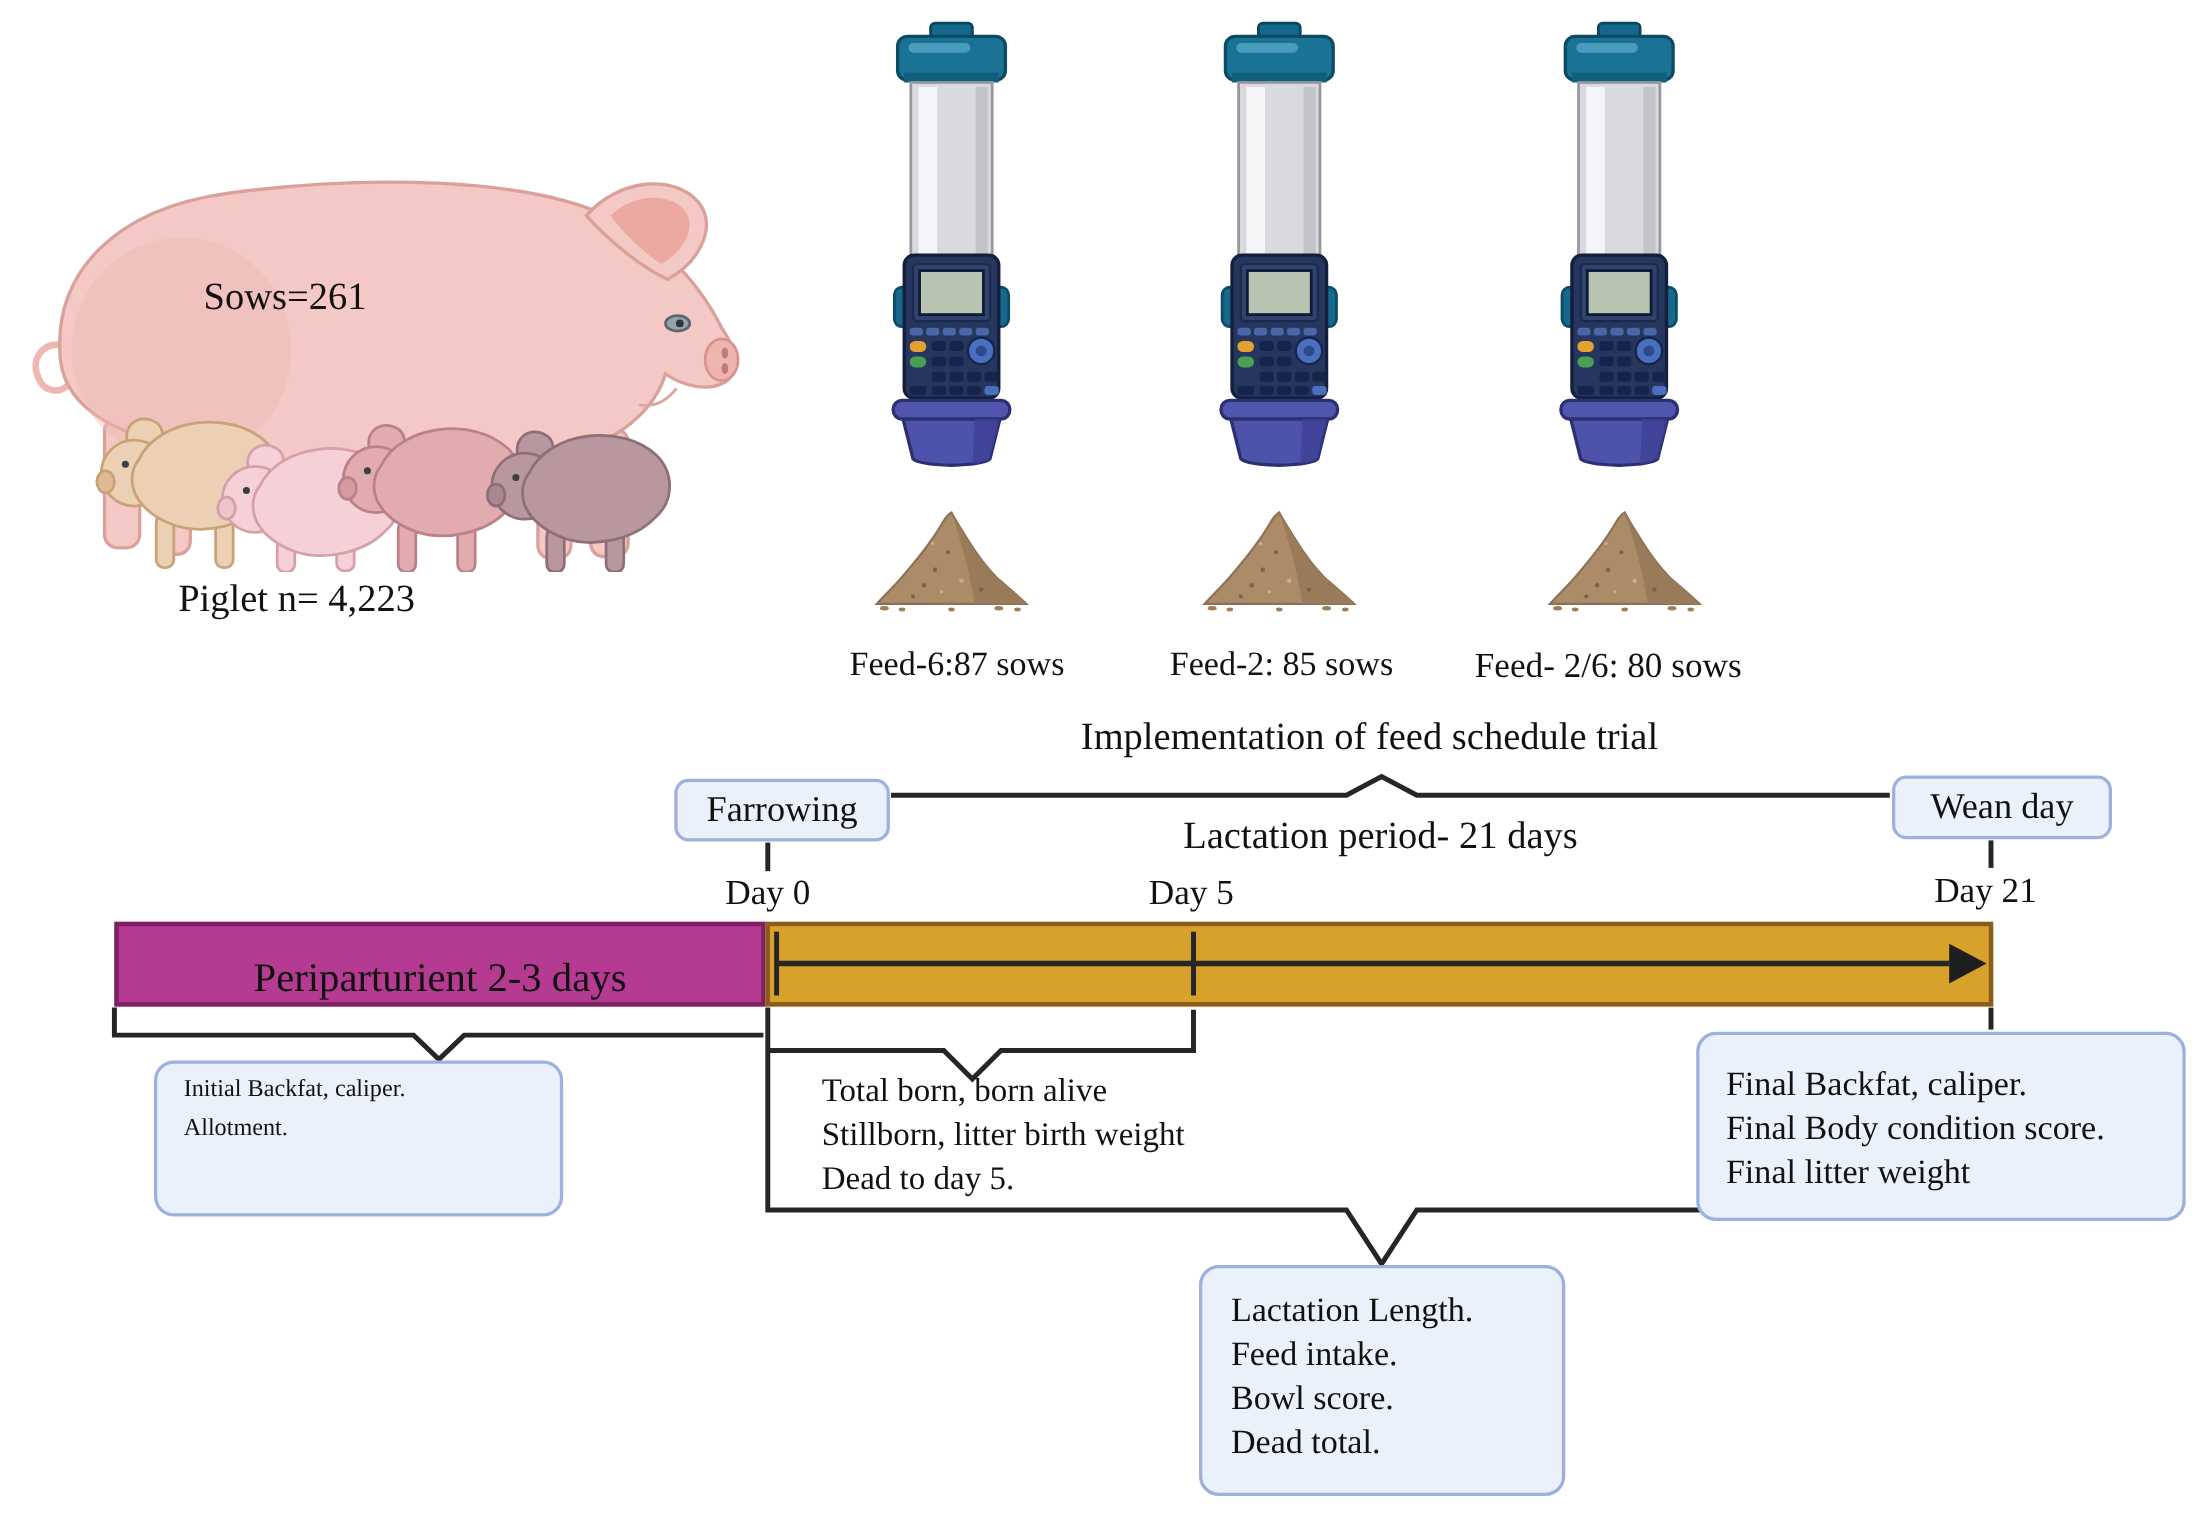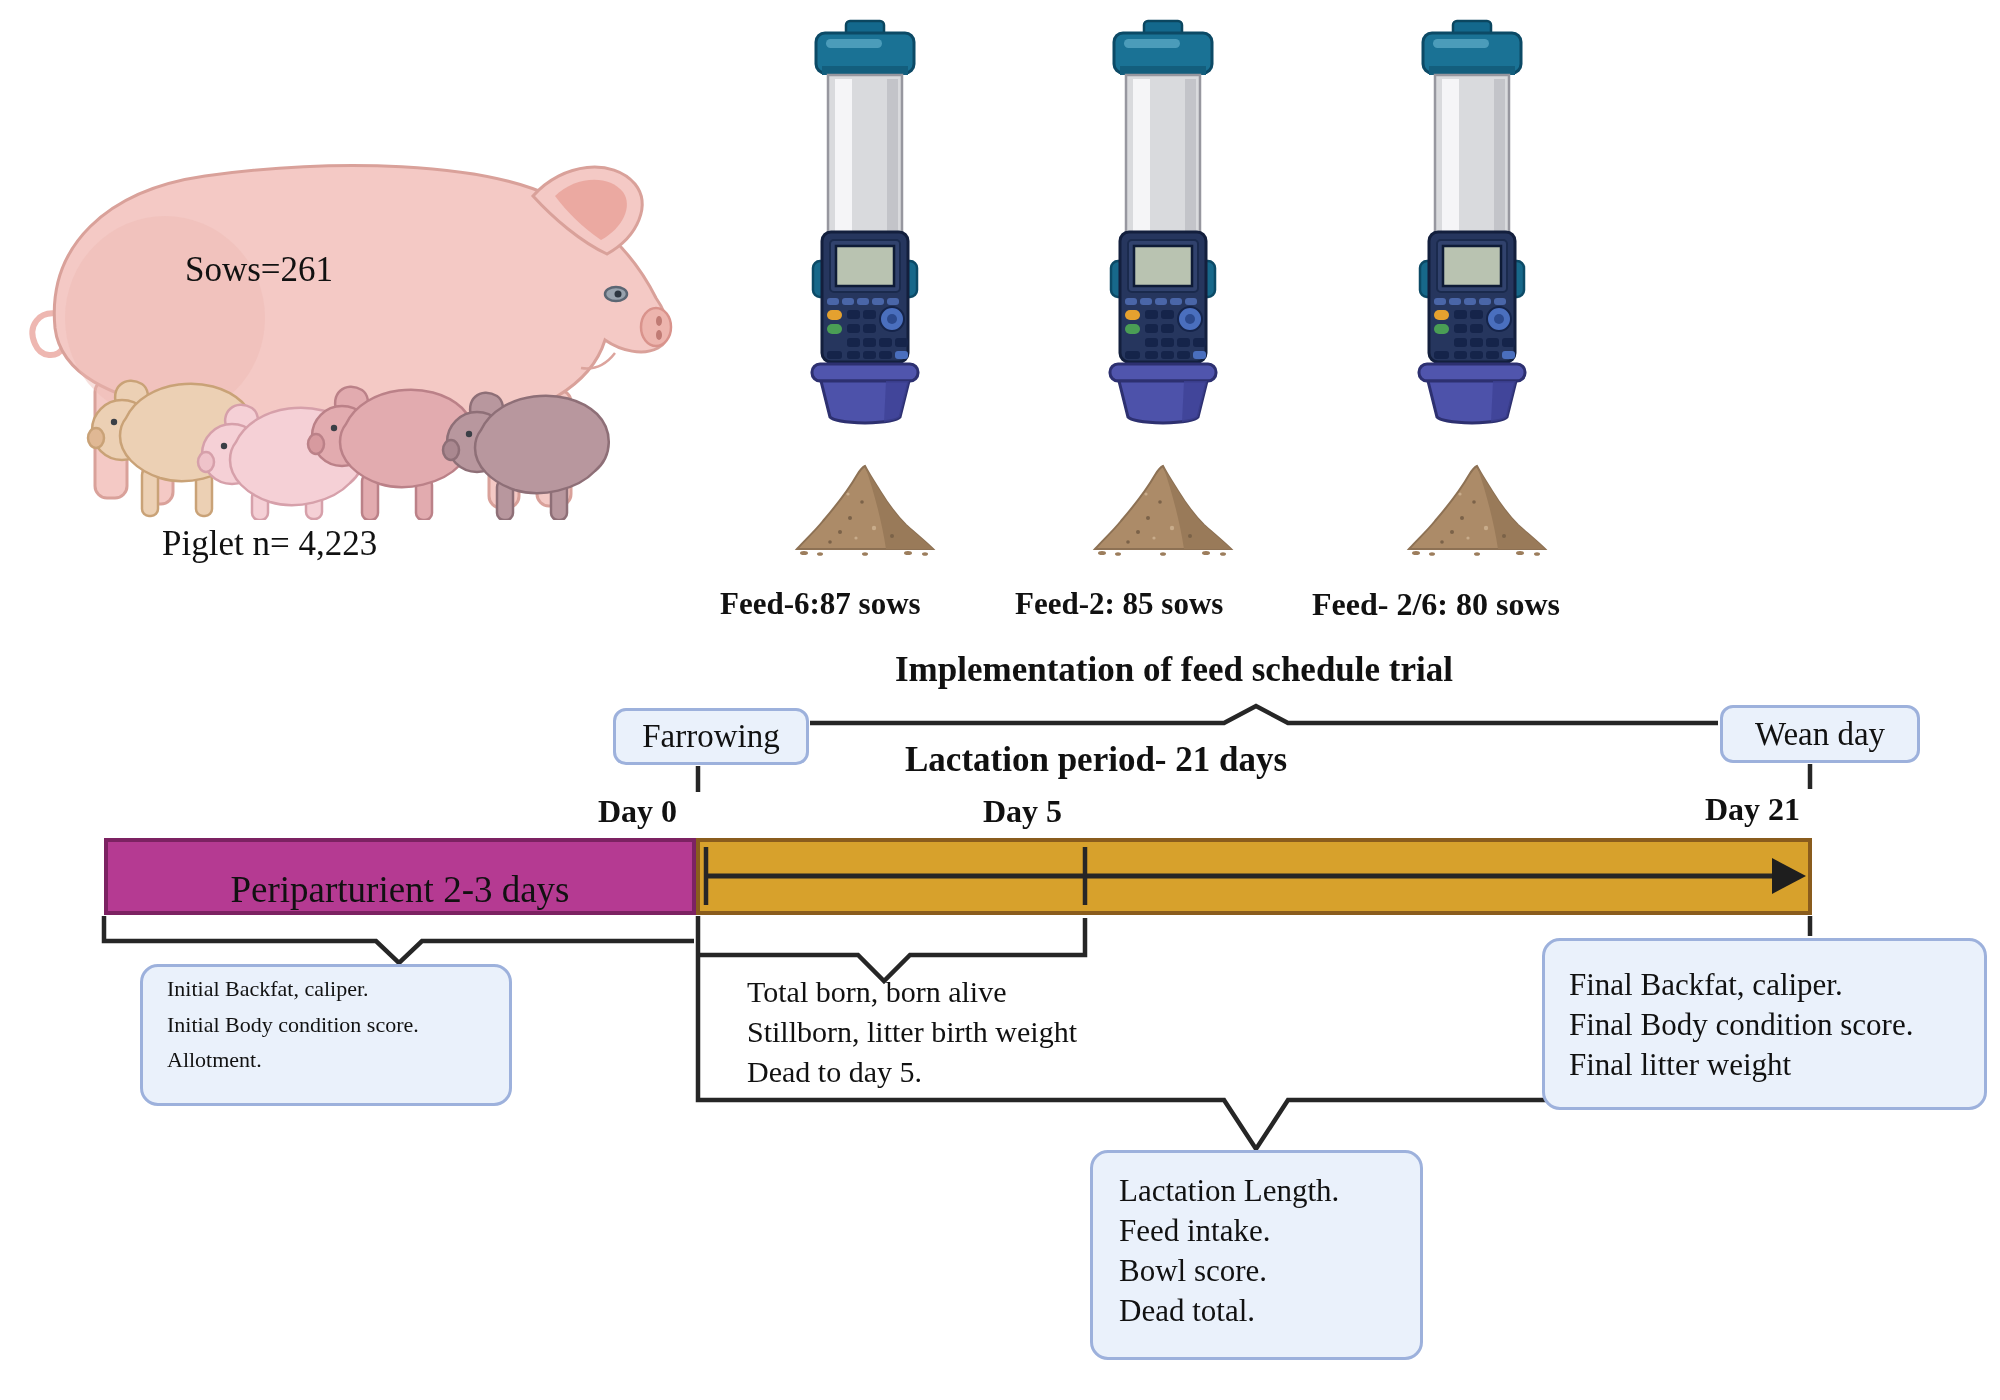--- a/index.html
+++ b/index.html
@@ -2,21 +2,21 @@
 <html><head>
 <meta charset="utf-8">
 <style>
   html,body { margin:0; padding:0; background:#ffffff; }
   .canvas {
     position:relative; width:2000px; height:1400px; background:#ffffff;
     font-family:"Liberation Serif","DejaVu Serif",serif; color:#111;
     overflow:hidden;
   }
   .abs { position:absolute; }
-  .ctr { text-align:left;font-weight:bold; }
+  .ctr { text-align:center; }
   .stage-box {
     position:absolute; background:#eaf1fb; border:3.5px solid #9db1dc;
     border-radius:13px; display:flex; align-items:center; justify-content:center;
     font-size:33px; box-sizing:border-box;
   }
   .note-box {
     position:absolute; background:#eaf1fb; border:3.5px solid #9db1dc;
     border-radius:18px; box-sizing:border-box;
   }
   .bar {
@@ -219,21 +219,20 @@
       <polyline points="104,916 104,941 376,941 399,963 422,941 694,941"></polyline>
       <polyline points="700,955 858,955 884,981 910,955 1085,955 1085,918"></polyline>
       <polyline points="698,916 698,1100 1224,1100 1256,1149 1288,1100 1548,1100"></polyline>
       <line x1="1810" y1="916" x2="1810" y2="936"></line>
     </g>
     <polygon points="1772,858 1772,894 1806,876" fill="#1e1e1e"></polygon>
   </svg>
 
   <div class="note-box" style="left:140px;top:964px;width:372px;height:142px;padding:4px 0 0 24px;font-size:22px;line-height:35.5px">
     <div class="note-line">Initial Backfat, caliper.</div>
-    <div class="note-line">Initial Body condition score.</div>
     <div class="note-line">Allotment.</div>
   </div>
 
   <div class="abs" style="left:747px;top:972px;font-size:30px;line-height:40px">
     <div class="note-line">Total born, born alive</div>
     <div class="note-line">Stillborn, litter birth weight</div>
     <div class="note-line">Dead to day 5.</div>
   </div>
 
   <div class="note-box" style="left:1542px;top:938px;width:445px;height:172px;padding:24px 0 0 24px;font-size:31px;line-height:40px">

